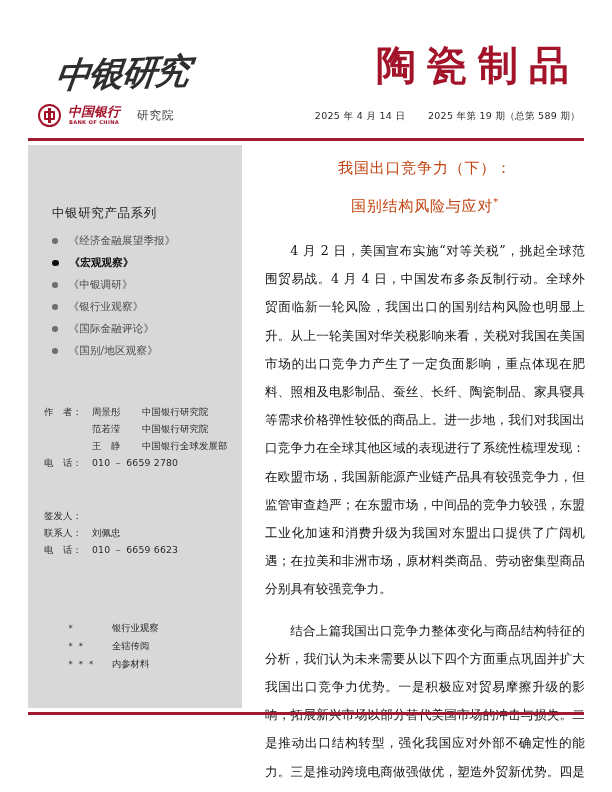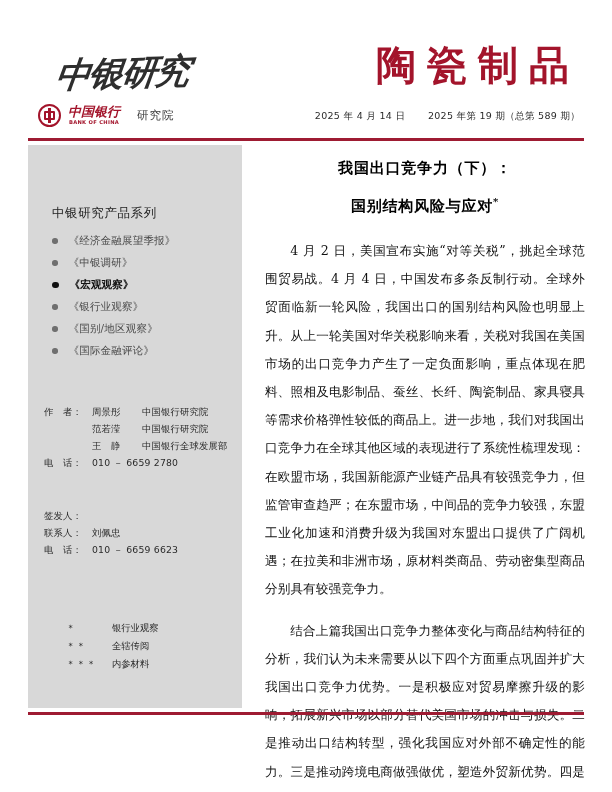--- a/index.html
+++ b/index.html
@@ -243,22 +243,22 @@
   
   .article {
     position: absolute;
     left: 265px;
     top: 152px;
     width: 320px;
   }
   .art-title {
     font-family: "DejaVu Serif", "Liberation Serif", serif;
     font-size: 15px;
-    font-weight: bold;
-    color: #000000;
+    font-weight: normal;
+    color: #c2410c;
     text-align: center;
     letter-spacing: 0.8px;
     line-height: 33px;
     white-space: nowrap;
   }
   .art-title .star {
     font-size: 10px;
     vertical-align: super;
   }
 
@@ -309,39 +309,39 @@
 
   <div class="sidebar">
 
     <div class="series-head">中银研究产品系列</div>
 
     <div class="series-list">
       <div class="series-item">
         <span class="dot"></span>
         <span>《经济金融展望季报》</span>
       </div>
+      <div class="series-item active">
+        <span class="dot"></span>
+        <span>《宏观观察》</span>
+      </div>
       <div class="series-item">
         <span class="dot"></span>
         <span>《中银调研》</span>
       </div>
-      <div class="series-item active">
-        <span class="dot"></span>
-        <span>《宏观观察》</span>
-      </div>
       <div class="series-item">
         <span class="dot"></span>
         <span>《银行业观察》</span>
       </div>
       <div class="series-item">
         <span class="dot"></span>
+        <span>《国际金融评论》</span>
+      </div>
+      <div class="series-item">
+        <span class="dot"></span>
         <span>《国别/地区观察》</span>
-      </div>
-      <div class="series-item">
-        <span class="dot"></span>
-        <span>《国际金融评论》</span>
       </div>
     </div>
 
     <div class="meta-block authors">
       <div class="meta-row">
         <span class="meta-label">作　者：</span>
         <span class="meta-value">
           <span class="meta-name">周景彤</span><span>中国银行研究院</span>
         </span>
       </div>

